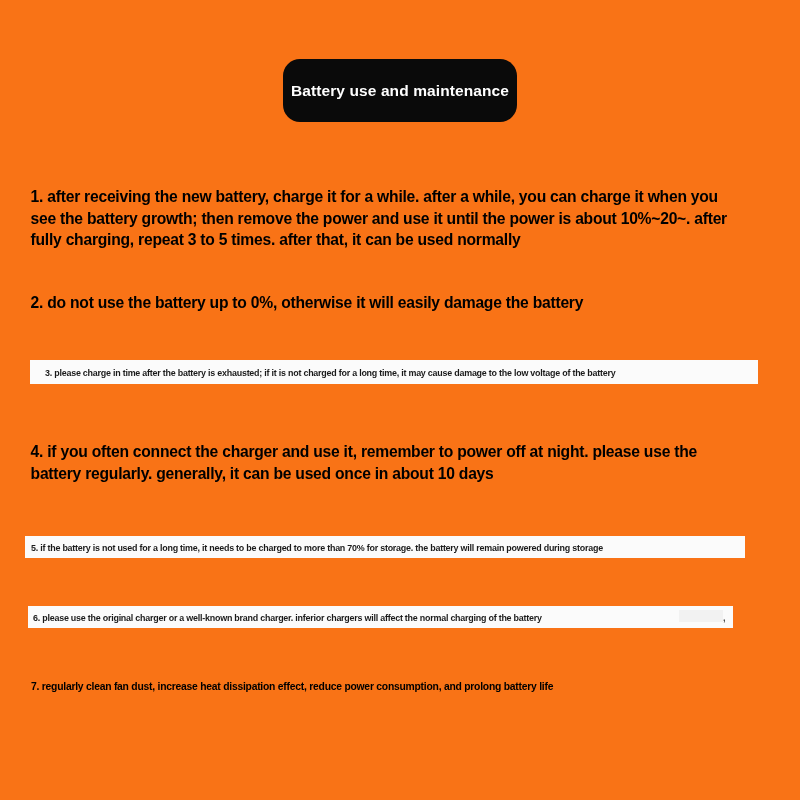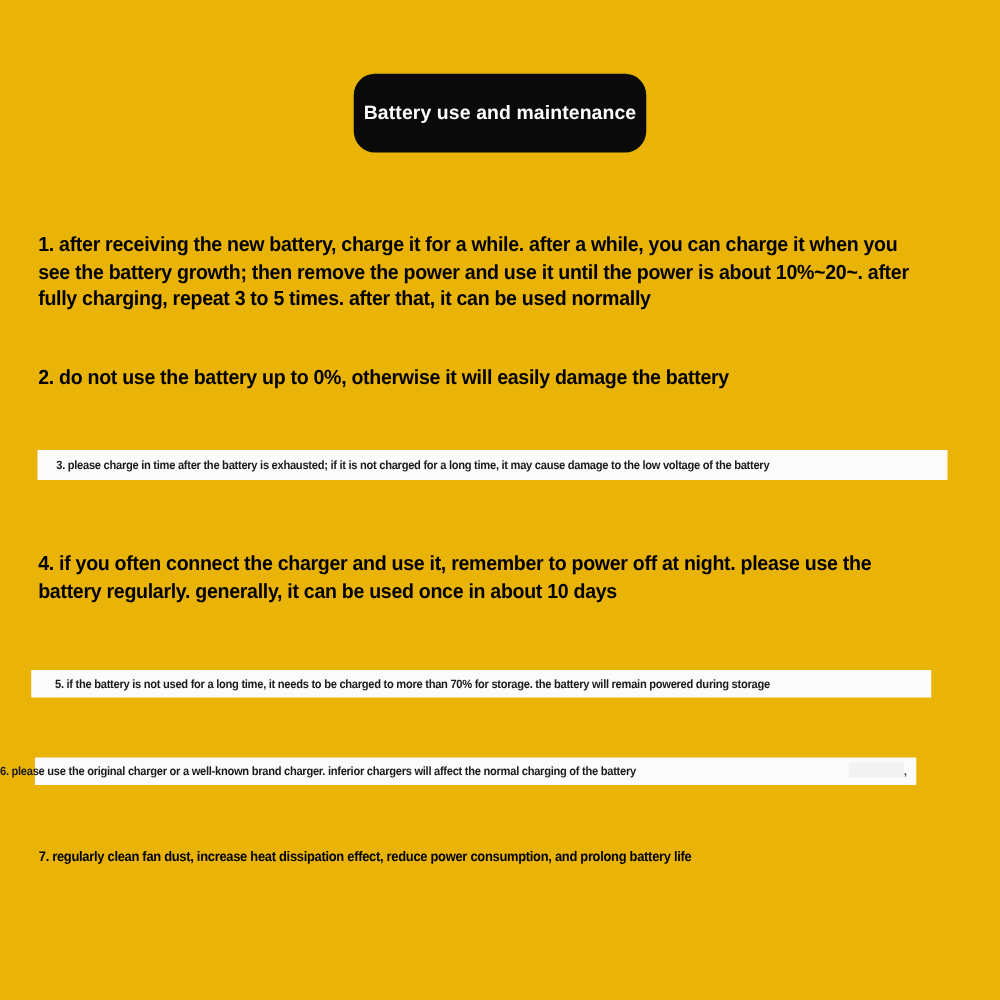--- a/index.html
+++ b/index.html
@@ -15,21 +15,21 @@
     position: relative;
     -webkit-font-smoothing: antialiased;
   }
 
   .page {
     position: absolute;
     left: 0;
     top: 0;
     width: 800px;
     height: 800px;
-    background: #eab308;
+    background: #f97316;
   }
 
   
   .title-badge {
     position: absolute;
     left: 283px;
     top: 59px;
     width: 234px;
     height: 63px;
     background: #0a0a0a;
@@ -102,24 +102,24 @@
   
   #item1 { top: 186px; }
   #item2 { top: 292px; }
 
   #band3 { left: 30px; top: 360px; width: 728px; height: 24px; }
   #item3 { top: 365px; padding-left: 45px; height: 14px; }
 
   #item4 { top: 441px; }
 
   #band5 { left: 25px; top: 536px; width: 720px; height: 22px; }
-  #item5 { top: 540px; padding-left: 44px; height: 14px; }
+  #item5 { top: 540px; padding-left: 31px; height: 14px; }
 
   #band6 { left: 28px; top: 606px; width: 705px; height: 22px; }
-  #item6 { top: 610px; height: 14px; }
+  #item6 { top: 610px; padding-left: 33px; height: 14px; }
 
   
   #artifact6 {
     position: absolute;
     left: 679px;
     top: 610px;
     width: 44px;
     height: 12px;
     background: #f2f2f2;
   }

